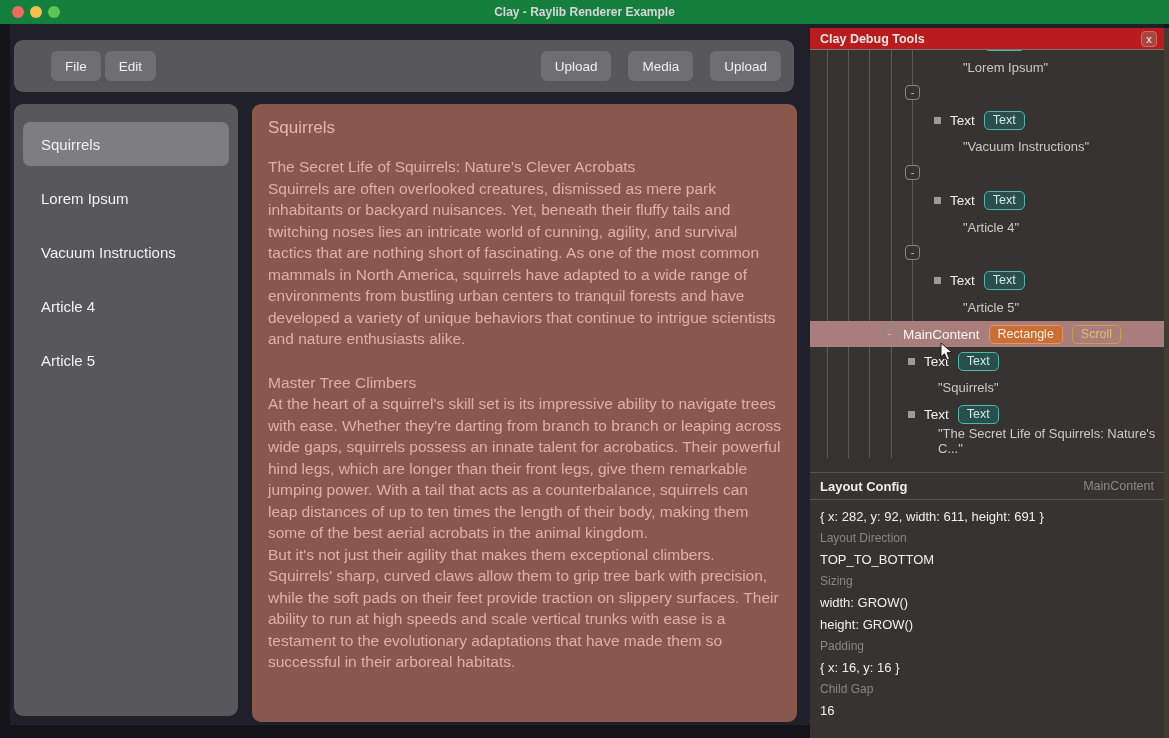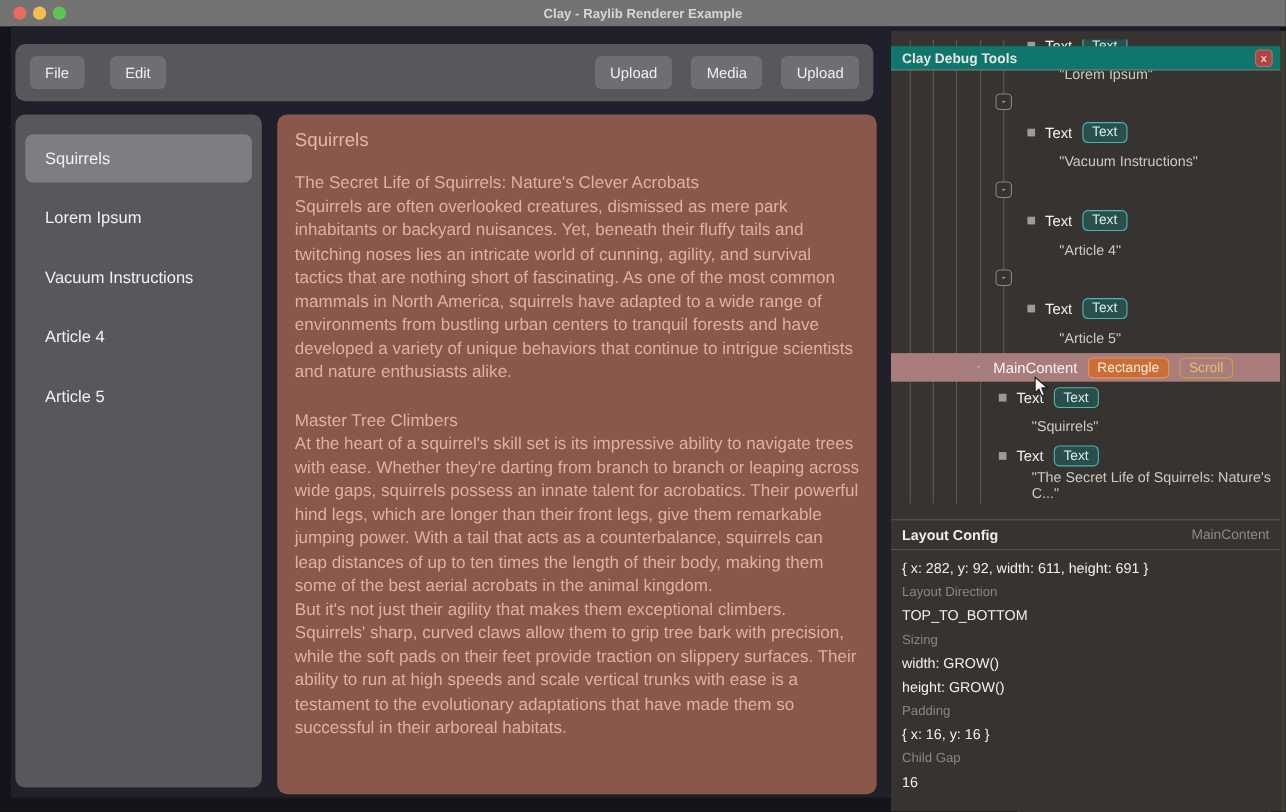--- a/index.html
+++ b/index.html
@@ -1,35 +1,35 @@
 <!DOCTYPE html>
 <html><head>
 <meta charset="utf-8">
 <style>
   * { margin:0; padding:0; box-sizing:border-box; }
   html,body { background:#0e0e13; }
   body { font-family:"Liberation Sans", sans-serif; }
   #stage { position:relative; width:1169px; height:738px; background:#14141a; overflow:hidden; }
 
   
-  .titlebar { position:absolute; left:0; top:0; width:1169px; height:24px; background:#737373; }
+  .titlebar { position:absolute; left:0; top:0; width:1169px; height:24px; background:#15803d; }
   .traffic { position:absolute; top:6px; width:12px; height:12px; border-radius:50%; }
   .t-red   { left:12px;  background:#ed6a5e; }
   .t-yellow{ left:30px;  background:#f4bf4f; }
   .t-green { left:48px;  background:#5ec454; }
   .win-title { position:absolute; left:0; right:0; top:0; height:24px; line-height:24px;
                text-align:center; font-size:12px; font-weight:bold; color:#d6d6d8; }
 
   
   .window-body { position:absolute; left:10px; top:24px; width:1154px; height:701px; background:#20202a; }
 
   
   .toolbar { position:absolute; left:14px; top:40px; width:780px; height:52px; background:#58585c;
              border-radius:9px; display:flex; align-items:center; padding:0 13px; }
-  .tb-left  { display:flex; gap:23px; }
+  .tb-left  { display:flex; gap:4px;margin-left:24px; }
   .tb-right { display:flex; gap:17px; margin-left:auto;justify-content:flex-end; }
   .btn { height:30px; padding:0 14px; background:#6f6f73; border:none; border-radius:6px;
          color:#f0f0f0; font-size:13.5px; font-family:"Liberation Sans", sans-serif; display:flex; align-items:center; }
 
   
   .sidebar { position:absolute; left:14px; top:104px; width:224px; height:612px; background:#58585c;
              border-radius:9px; padding:18px 9px 0 9px; }
   .side-item { height:44px; border-radius:7px; margin-bottom:10px; display:flex; align-items:center;
                padding-left:18px; color:#f1f1f1; font-size:15px; }
   .side-item.selected { background:#7e7e82; }
@@ -37,21 +37,21 @@
   
   .article { position:absolute; left:252px; top:104px; width:545px; height:618px; background:#8a574c;
              border-radius:9px; padding:14px 16px 0 16px; overflow:hidden; color:#dfb0a4; }
   .article h1 { font-size:17px; font-weight:normal; color:#e5b6aa; margin-bottom:18px; }
   .article .para { font-size:15.5px; line-height:21.5px; }
   .article .para + .para { margin-top:22px; }
 
   
   .debug { position:absolute; left:810px; top:28px; width:354px; height:710px; background:#363331; }
   .right-strip { position:absolute; left:1164px; top:28px; width:5px; height:710px; background:#413d33; }
-  .dbg-header { position:absolute; left:0; top:14px; width:100%; height:22px; background:#0f766e;
+  .dbg-header { position:absolute; left:0; top:0; width:100%; height:22px; background:#b91c1c;
                 border-bottom:1px solid #7a7672; z-index:6; display:flex; align-items:center; }
   .dbg-title { padding-left:10px; font-size:12.5px; font-weight:bold; color:#e8e6e4; }
   .dbg-close { position:absolute; right:7px; top:3px; width:16px; height:16px; background:#a84643;
                border:1px solid #c96b66; border-radius:4px; color:#f2c6c4; font-size:10px; font-weight:bold;
                display:flex; align-items:center; justify-content:center; }
 
   
   .tree { position:absolute; left:0; top:8px; width:100%; height:422px; overflow:hidden;padding-left:45px; }
   .guide { position:absolute; top:0; width:1px; background:#5e5a56; }
   .trow { position:absolute; left:0; width:100%; height:26px; display:flex; align-items:center; }

